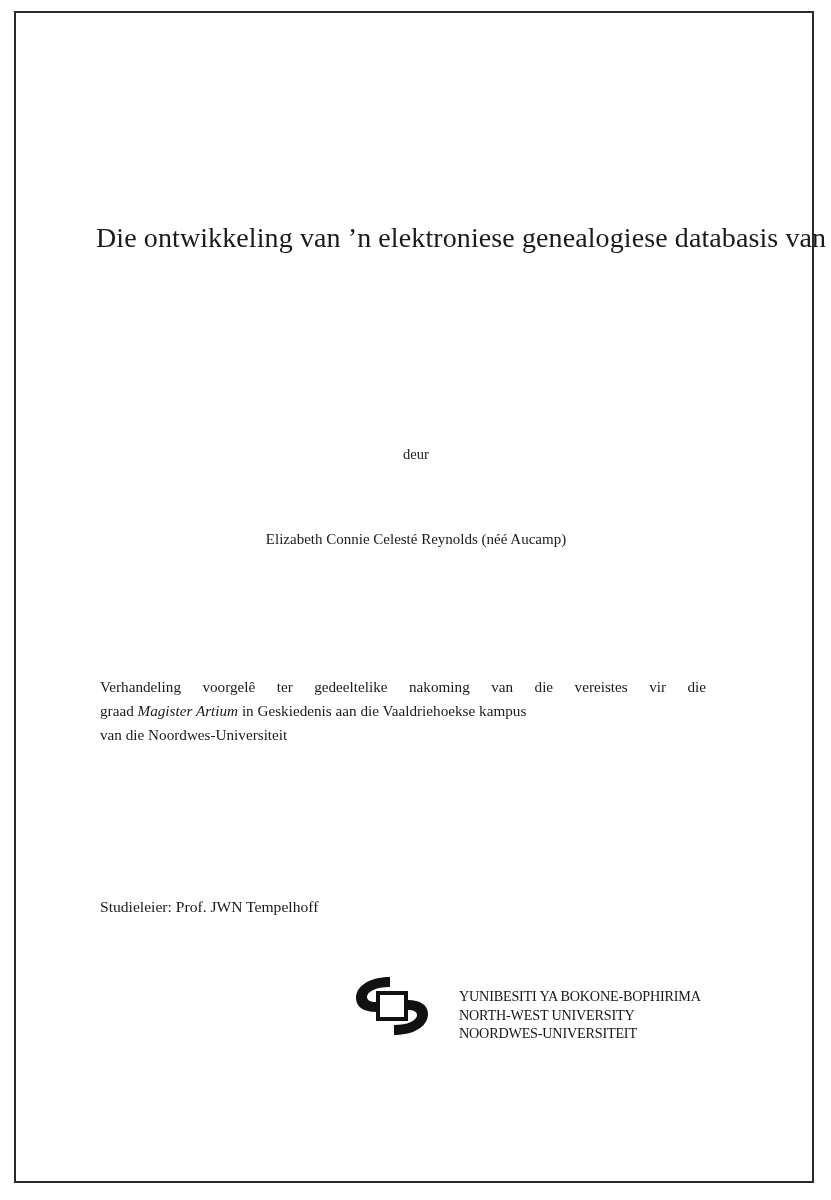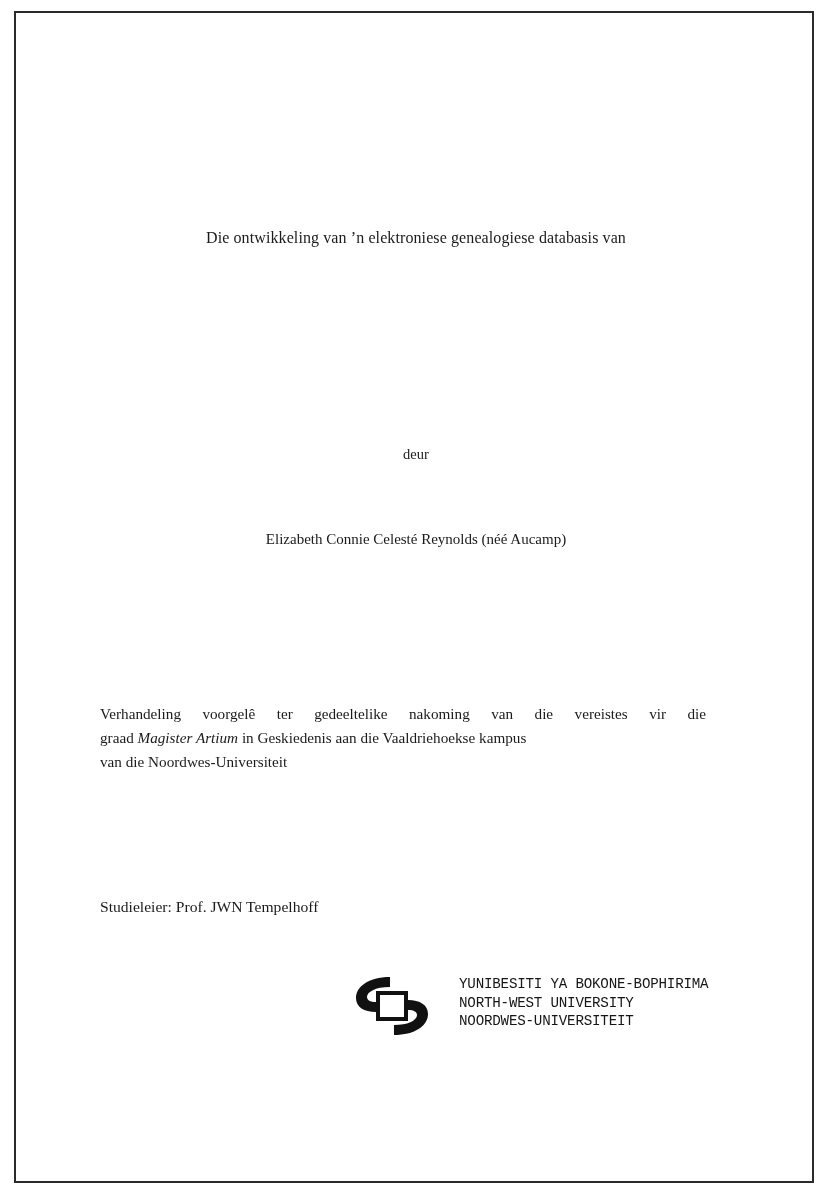--- a/index.html
+++ b/index.html
@@ -37,21 +37,21 @@
     width: 640px;
     height: 1172px;
     box-sizing: border-box;
   }
   .title {
     position: absolute;
     top: 205px;
     left: 0;
     width: 640px;
     text-align: center;
-    font-size: 16px;
+    font-size: 28px;
     line-height: 43px;
     letter-spacing: 0.1px;
   }
   .title .line {
     display: block;
     white-space: nowrap;
   }
   .byline-deur {
     position: absolute;
     top: 435px;
@@ -63,21 +63,21 @@
   .author {
     position: absolute;
     top: 520px;
     left: 0;
     width: 640px;
     text-align: center;
     font-size: 15px;
   }
   .statement {
     position: absolute;
-    top: 691px;
+    top: 664px;
     left: 4px;
     width: 606px;
     font-size: 15.2px;
     line-height: 24px;
     text-align: justify;
   }
   .statement .just-line {
     display: block;
     text-align: justify;
     text-align-last: justify;
@@ -123,22 +123,22 @@
   .logo-mark {
     position: absolute;
     left: 100px;
     top: 2px;
     width: 92px;
     height: 66px;
   }
   .logo-text {
     position: absolute;
     left: 213px;
-    top: 4px;
-    font-family: Liberation Mono, monospace;
+    top: 16px;
+    font-family: Liberation Serif, serif;
     font-size: 14.2px;
     line-height: 18.5px;
     letter-spacing: -0.2px;
     color: #161616;
   }
   .logo-text span {
     display: block;
     white-space: nowrap;
   }
 </style>

